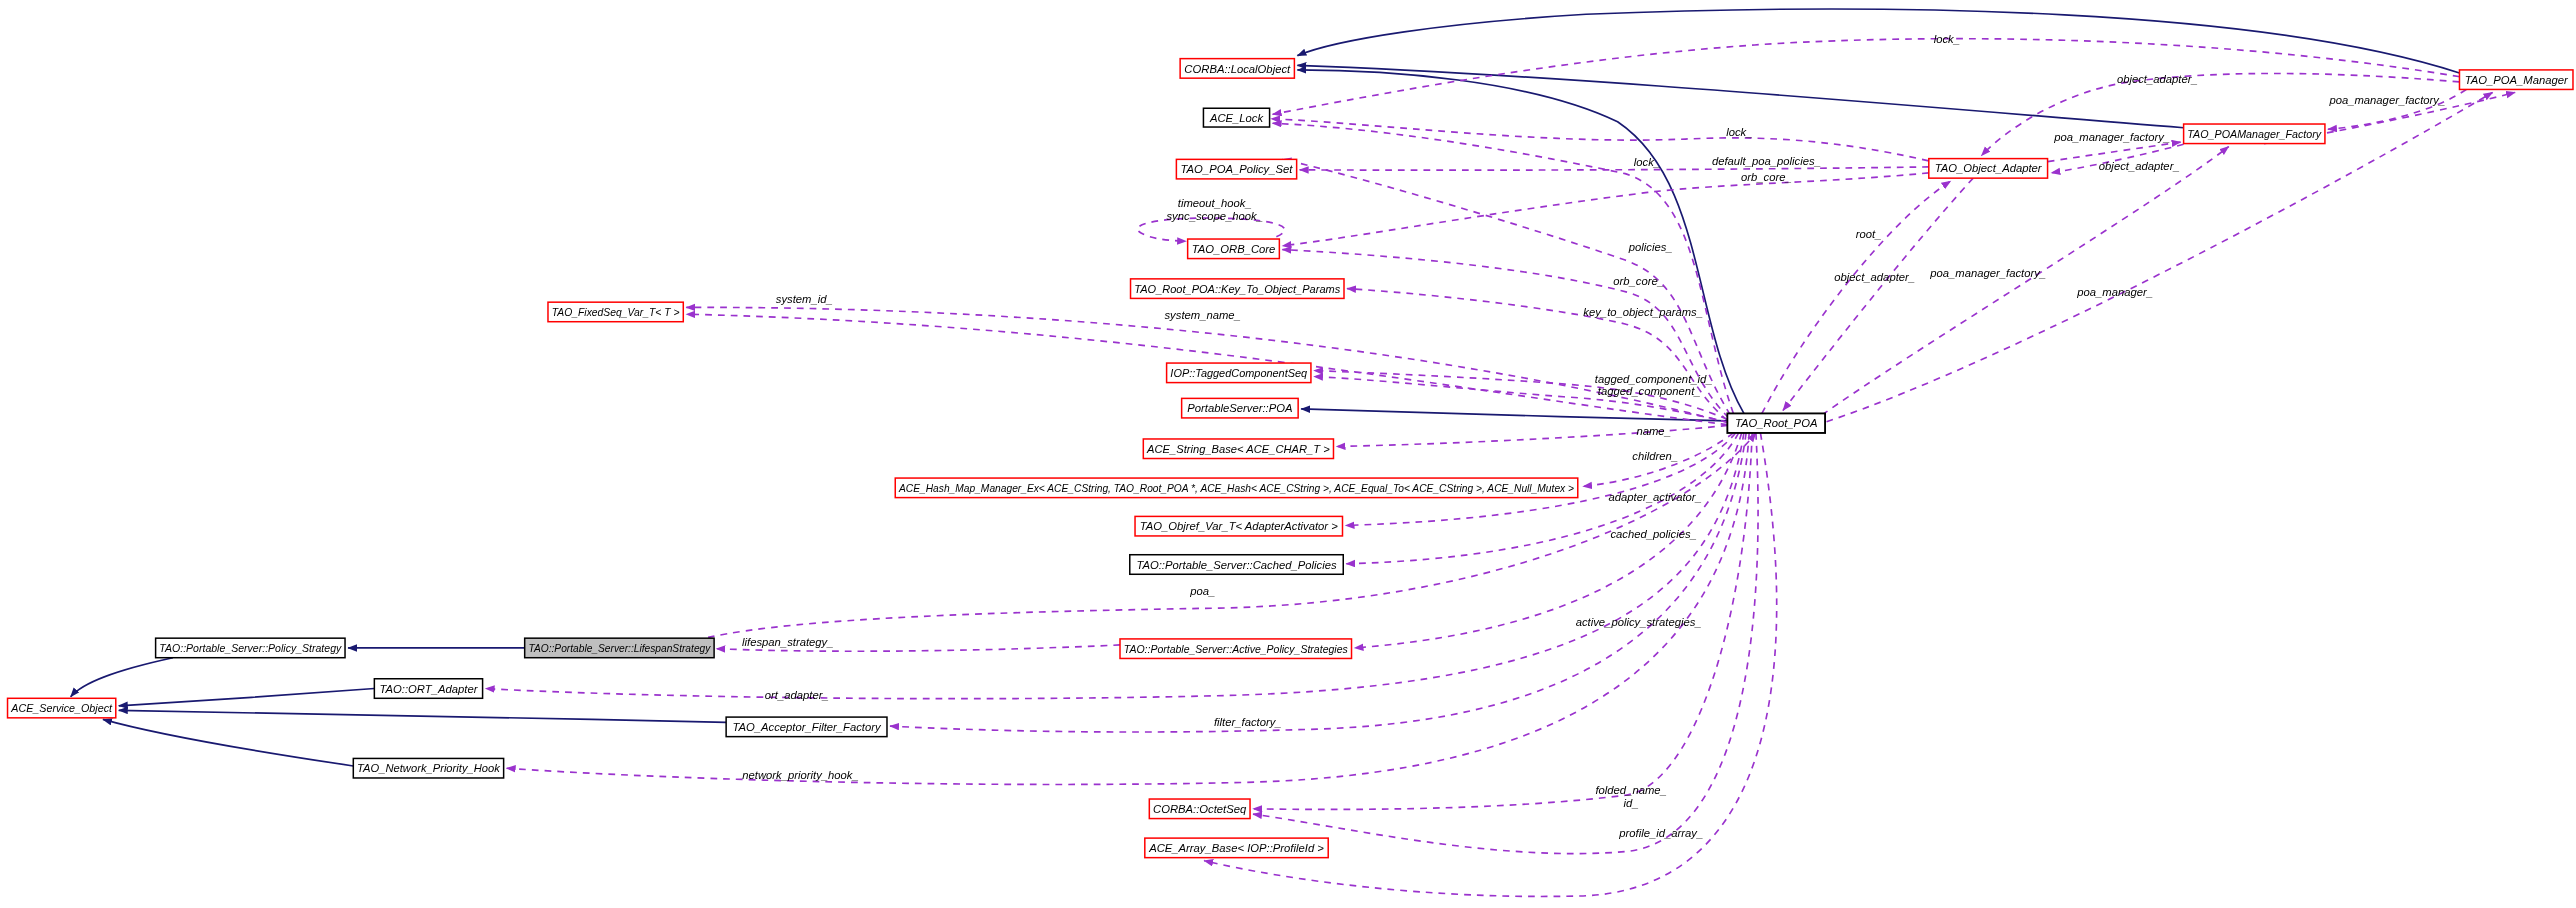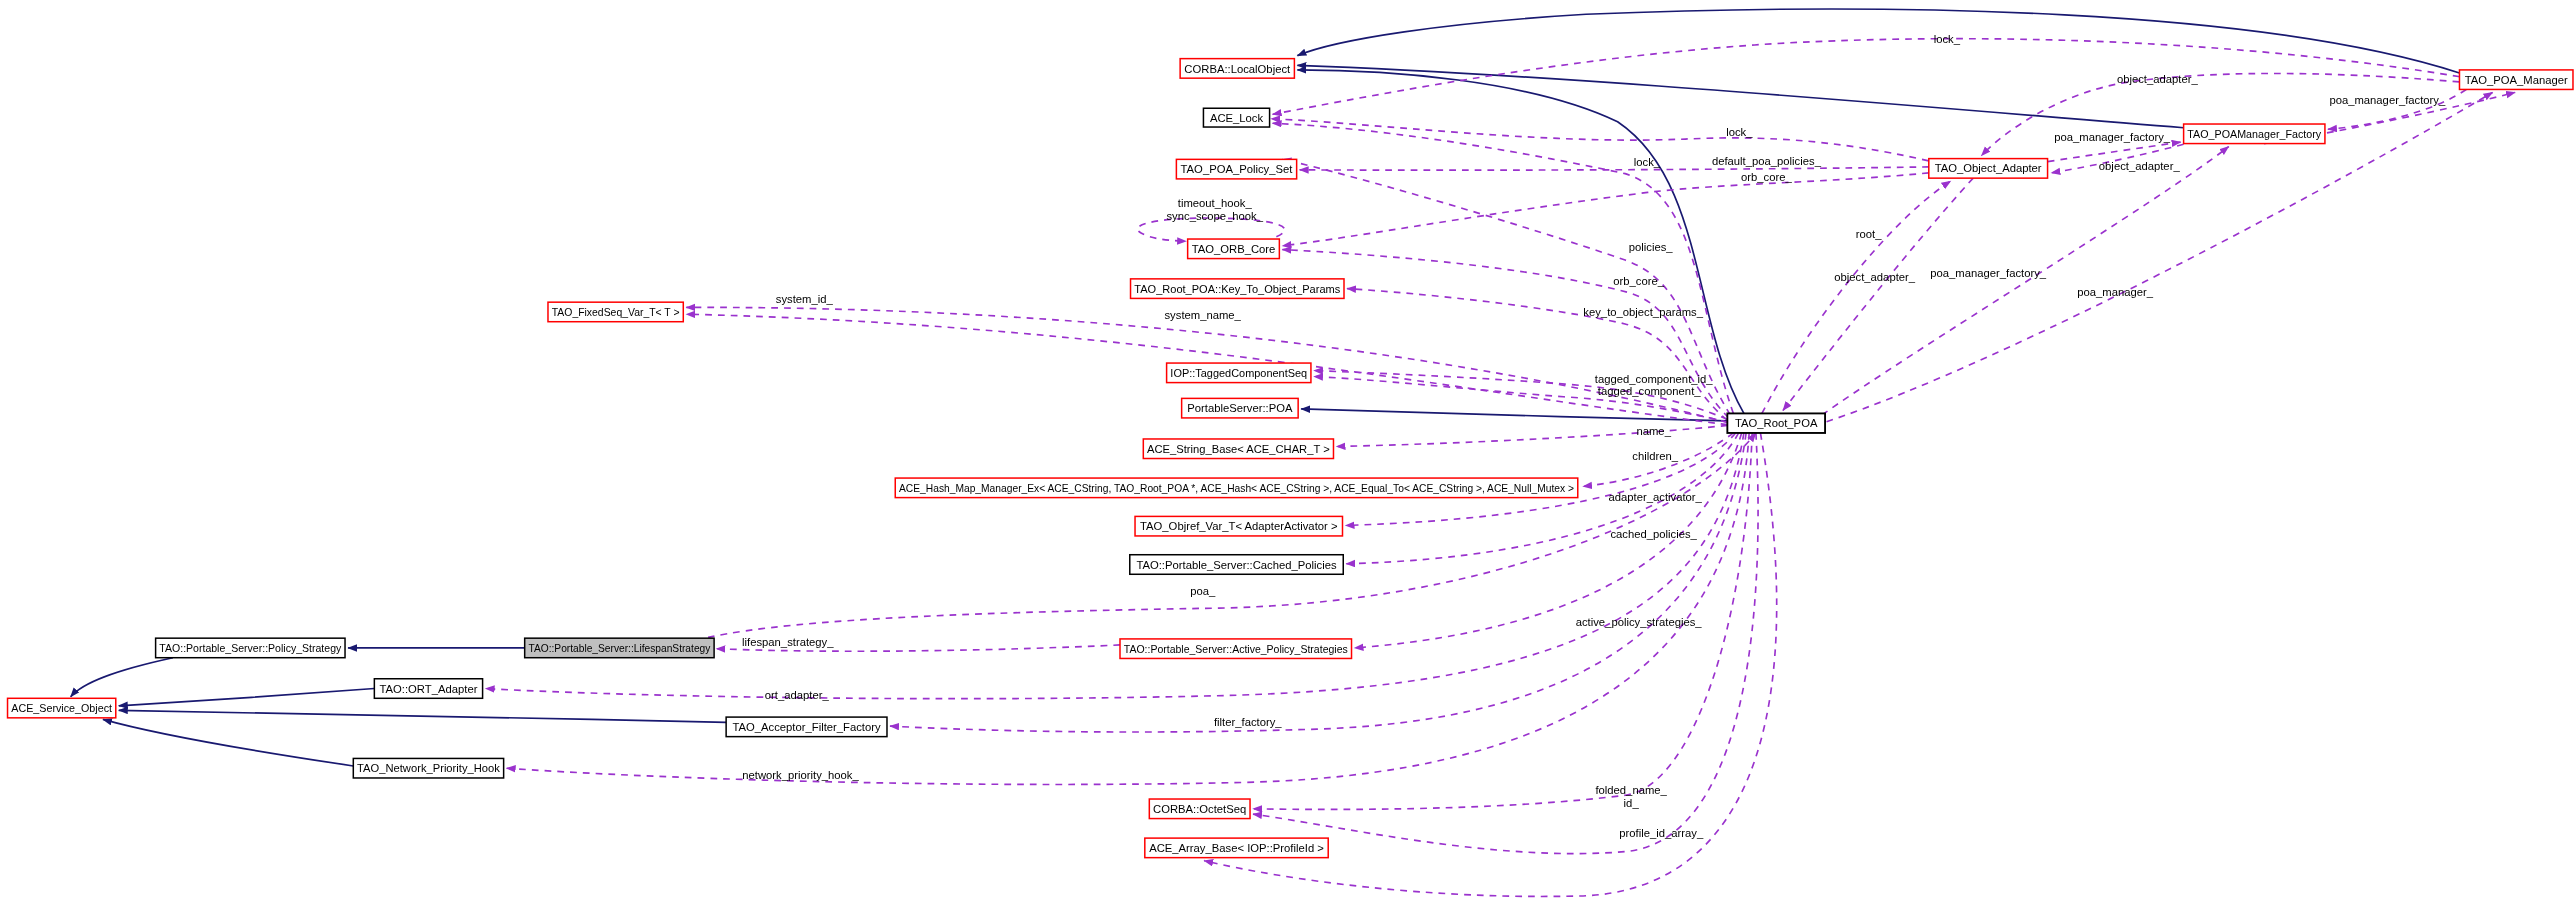--- a/index.html
+++ b/index.html
@@ -1,16 +1,16 @@
 <!DOCTYPE html>
 <html style="font-size:12px"><head>
 <meta charset="utf-8">
 <style>
   html,body{margin:0;padding:0;background:#ffffff;}
-  #stage{width:100%;max-width:2576px;margin:0 auto;}
+  #stage{width:100%;max-width:2576px;margin:0 auto;font-style:italic;}
   svg{display:block;width:100%;height:auto;background:#fff;}
   .node-rect{fill:#ffffff;stroke-width:2;}
   .node-rect.red{stroke:#ff0000;}
   .node-rect.black{stroke:#000000;}
   .node-rect.main{stroke:#000000;stroke-width:2.5;}
   .node-rect.gray{fill:#bfbfbf;stroke:#000000;}
   .node-label{font-family:"Liberation Sans","DejaVu Sans",sans-serif;font-size:15px;fill:#000000;text-anchor:middle;}
   .edge{fill:none;stroke-width:2.2;}
   .edge.inheritance{stroke:#191970;}
   .edge.usage{stroke:#9a32cd;stroke-dasharray:9 8;}

